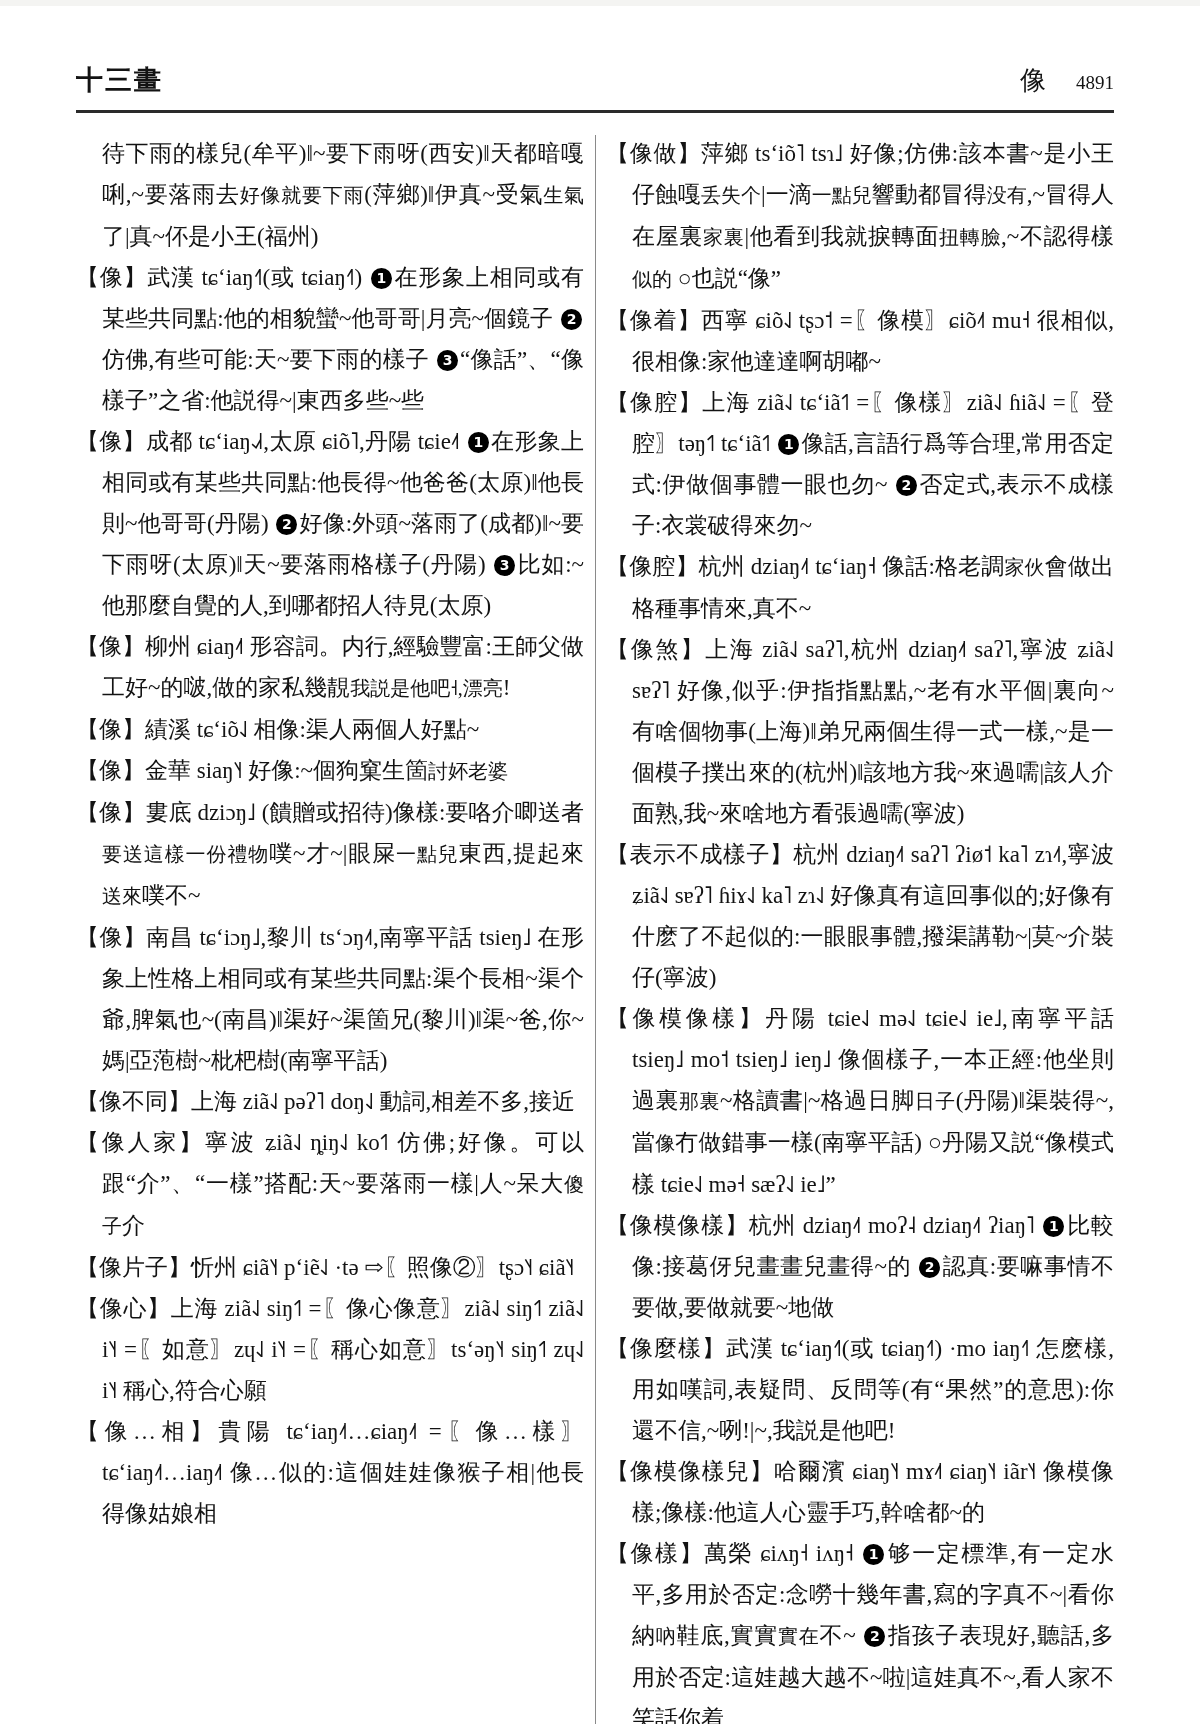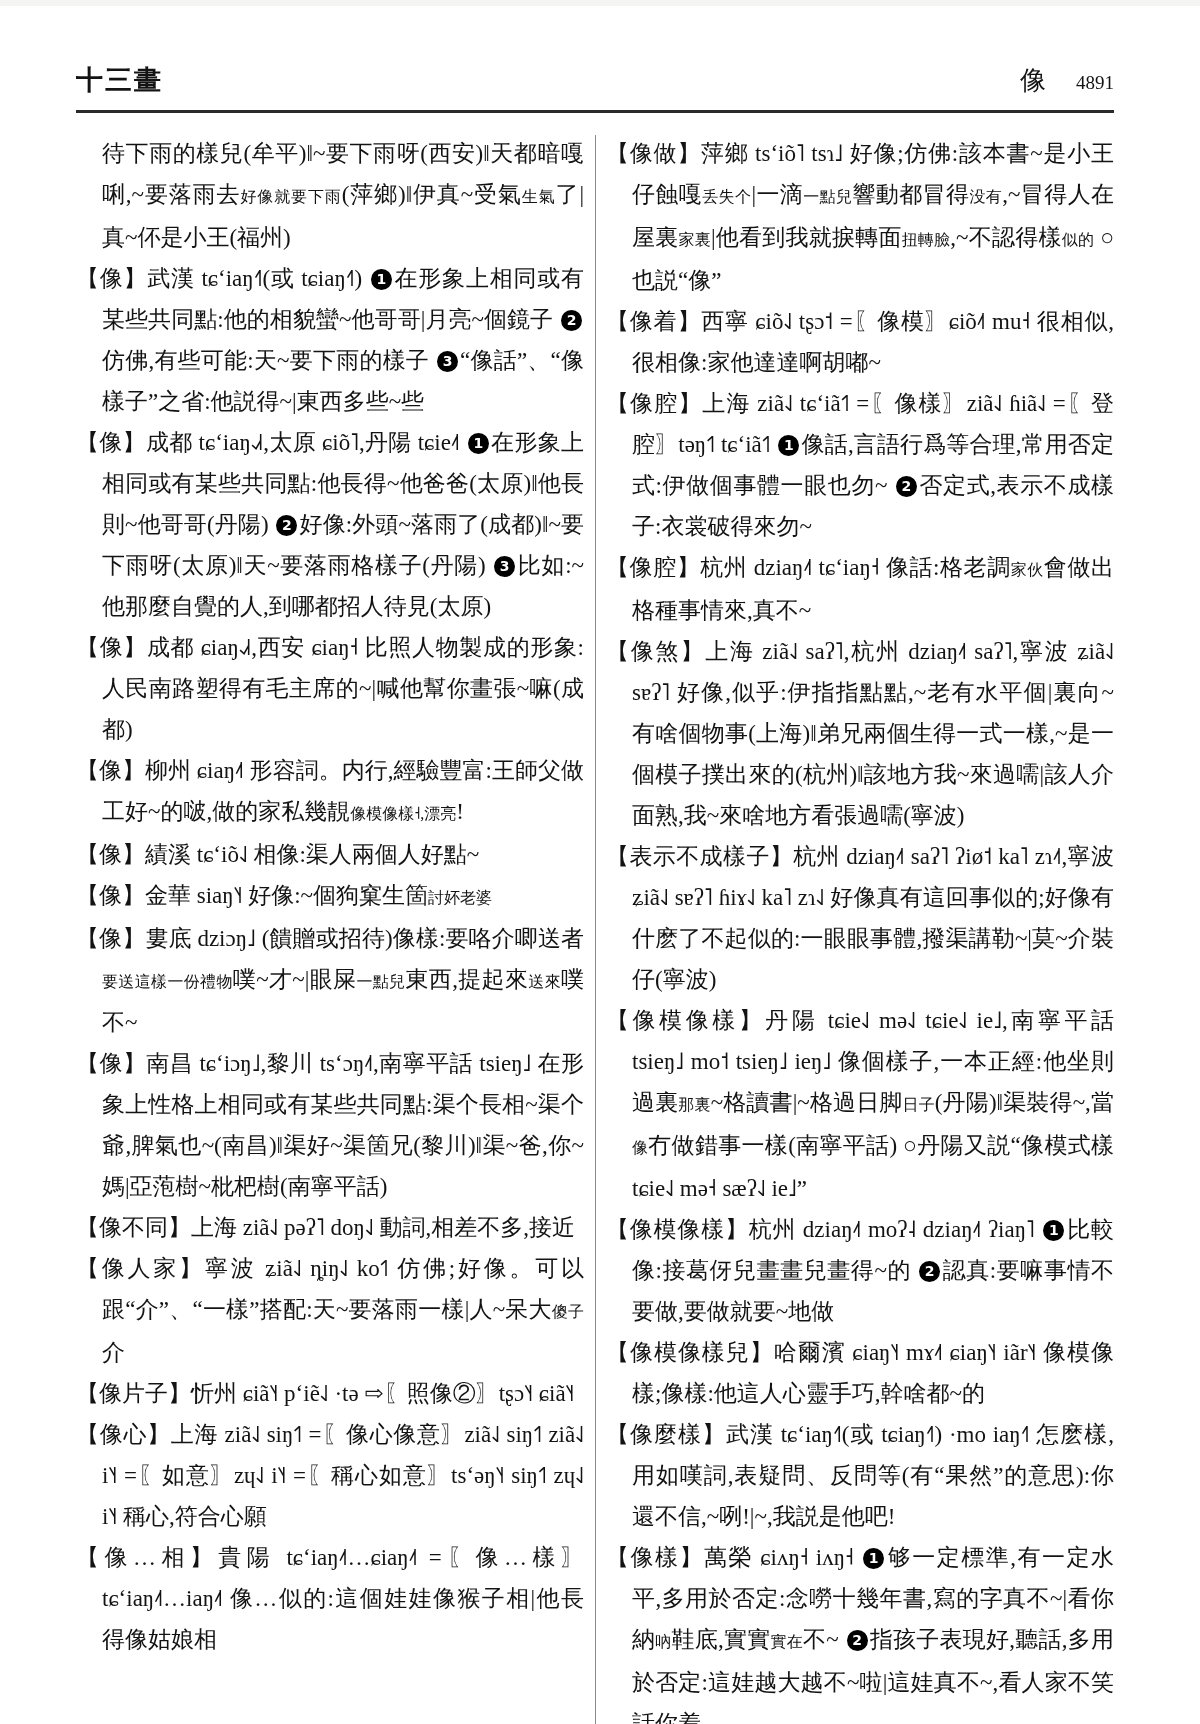--- a/index.html
+++ b/index.html
@@ -24,21 +24,21 @@
     width:508px;
     font-size:23px;
     line-height:41px;
     text-align:justify;
     text-justify:inter-character;
   }
   .divider { width:1px; background:#8a8a8a; margin:2px 10px 6px 11px; align-self:stretch; }
   p.entry { margin:0; padding-left:26px; text-indent:-26px; }
   p.cont  { margin:0; padding-left:26px; text-indent:0; }
   .head { font-weight:normal; }
-  .gloss-small { font-size:16px; }
+  .gloss-small { font-size:20px; }
   .bullet {
     display:inline-block;
     width:21px; height:21px;
     border-radius:50%;
     background:#000; color:#fff;
     font-size:14px; line-height:21px;
     text-align:center; text-indent:0;
     font-family:"DejaVu Sans",sans-serif;
     vertical-align:2px;
     margin:0 2px;
@@ -57,40 +57,39 @@
     </div>
   </header>
 
   <div class="rule"></div>
 
   <main class="columns">
     <section class="col" id="col-left">
         <p class="cont">待下雨的樣兒(牟平)‖~要下雨呀(西安)‖天都暗嘎唎,~要落雨去<span class="gloss-small">好像就要下雨</span>(萍鄉)‖伊真~受氣<span class="gloss-small">生氣</span>了|真~伓是小王(福州)</p>
         <p class="entry"><span class="head">【像】</span>武漢 tɕʻiaŋ˧˥(或 tɕiaŋ˧˥) <span class="bullet">1</span>在形象上相同或有某些共同點:他的相貌蠻~他哥哥|月亮~個鏡子 <span class="bullet">2</span>仿佛,有些可能:天~要下雨的樣子 <span class="bullet">3</span>“像話”、“像樣子”之省:他説得~|東西多些~些</p>
         <p class="entry"><span class="head">【像】</span>成都 tɕʻiaŋ˨˩˧,太原 ɕiõ˥,丹陽 tɕie˨˦ <span class="bullet">1</span>在形象上相同或有某些共同點:他長得~他爸爸(太原)‖他長則~他哥哥(丹陽) <span class="bullet">2</span>好像:外頭~落雨了(成都)‖~要下雨呀(太原)‖天~要落雨格樣子(丹陽) <span class="bullet">3</span>比如:~他那麼自覺的人,到哪都招人待見(太原)</p>
-        <p class="entry"><span class="head">【像】</span>成都 ɕiaŋ˨˩˧,西安 ɕiaŋ˧ 比照人物製成的形象:人民南路塑得有毛主席的~|喊他幫你畫張~嘛(成都)</p>
-        <p class="entry"><span class="head">【像】</span>柳州 ɕiaŋ˨˦ 形容詞。内行,經驗豐富:王師父做工好~的啵,做的家私幾靚<span class="gloss-small">像模像樣˧,漂亮</span>!</p>
+        <p class="entry"><span class="head">【像】</span>柳州 ɕiaŋ˨˦ 形容詞。内行,經驗豐富:王師父做工好~的啵,做的家私幾靚<span class="gloss-small">我説是他吧˧,漂亮</span>!</p>
         <p class="entry"><span class="head">【像】</span>績溪 tɕʻiõ˨˩ 相像:渠人兩個人好點~</p>
         <p class="entry"><span class="head">【像】</span>金華 siaŋ˥˧ 好像:~個狗窠生箇<span class="gloss-small">討妚老婆</span></p>
         <p class="entry"><span class="head">【像】</span>婁底 dziɔŋ˩ (饋贈或招待)像樣:要咯介唧送者<span class="gloss-small">要送這樣一份禮物</span>噗~才~|眼屎<span class="gloss-small">一點兒</span>東西,提起來<span class="gloss-small">送來</span>噗不~</p>
         <p class="entry"><span class="head">【像】</span>南昌 tɕʻiɔŋ˩,黎川 tsʻɔŋ˨˦,南寧平話 tsieŋ˩ 在形象上性格上相同或有某些共同點:渠个長相~渠个爺,脾氣也~(南昌)‖渠好~渠箇兄(黎川)‖渠~爸,你~媽|亞萢樹~枇杷樹(南寧平話)</p>
         <p class="entry"><span class="head">【像不同】</span>上海 ziã˨˩ pəʔ˥ doŋ˨˩ 動詞,相差不多,接近</p>
         <p class="entry"><span class="head">【像人家】</span>寧波 ʑiã˨˩ ȵiŋ˨˩ ko˦˥ 仿佛;好像。可以跟“介”、“一樣”搭配:天~要落雨一樣|人~呆大<span class="gloss-small">傻子</span>介</p>
         <p class="entry"><span class="head">【像片子】</span>忻州 ɕiã˥˧ pʻiẽ˨˩ ·tə ⇨〖照像②〗tʂɔ˥˧ ɕiã˥˧</p>
         <p class="entry"><span class="head">【像心】</span>上海 ziã˨˩ siŋ˦˥ =〖像心像意〗ziã˨˩ siŋ˦˥ ziã˨˩ i˥˧ =〖如意〗zɥ˨˩ i˥˧ =〖稱心如意〗tsʻəŋ˥˧ siŋ˦˥ zɥ˨˩ i˥˧ 稱心,符合心願</p>
         <p class="entry"><span class="head">【像…相】</span>貴陽 tɕʻiaŋ˨˦…ɕiaŋ˨˦ =〖像…樣〗tɕʻiaŋ˨˦…iaŋ˨˦ 像…似的:這個娃娃像猴子相|他長得像姑娘相</p>
       </section>
     <div class="divider"></div>
     <section class="col" id="col-right">
         <p class="entry"><span class="head">【像做】</span>萍鄉 tsʻiõ˥ tsɿ˩ 好像;仿佛:該本書~是小王仔蝕嘎<span class="gloss-small">丢失个</span>|一滴<span class="gloss-small">一點兒</span>響動都冒得<span class="gloss-small">没有</span>,~冒得人在屋裏<span class="gloss-small">家裏</span>|他看到我就捩轉面<span class="gloss-small">扭轉臉</span>,~不認得樣<span class="gloss-small">似的</span> ○也説“像”</p>
         <p class="entry"><span class="head">【像着】</span>西寧 ɕiõ˨˩ tʂɔ˦ =〖像模〗ɕiõ˨˦ mu˧ 很相似,很相像:家他達達啊胡嘟~</p>
         <p class="entry"><span class="head">【像腔】</span>上海 ziã˨˩ tɕʻiã˦˥ =〖像樣〗ziã˨˩ ɦiã˨˩ =〖登腔〗təŋ˦˥ tɕʻiã˦˥ <span class="bullet">1</span>像話,言語行爲等合理,常用否定式:伊做個事體一眼也勿~ <span class="bullet">2</span>否定式,表示不成樣子:衣裳破得來勿~</p>
         <p class="entry"><span class="head">【像腔】</span>杭州 dziaŋ˨˦ tɕʻiaŋ˧ 像話:格老調<span class="gloss-small">家伙</span>會做出格種事情來,真不~</p>
         <p class="entry"><span class="head">【像煞】</span>上海 ziã˨˩ saʔ˥,杭州 dziaŋ˨˦ saʔ˥,寧波 ʑiã˨˩ sɐʔ˥ 好像,似乎:伊指指點點,~老有水平個|裏向~有啥個物事(上海)‖弟兄兩個生得一式一樣,~是一個模子撲出來的(杭州)‖該地方我~來過嚅|該人介面熟,我~來啥地方看張過嚅(寧波)</p>
         <p class="entry"><span class="head">【表示不成樣子】</span>杭州 dziaŋ˨˦ saʔ˥ ʔiø˦ ka˥ zɿ˨˦,寧波 ʑiã˨˩ sɐʔ˥ ɦiɤ˨˩ ka˥ zɿ˨˩ 好像真有這回事似的;好像有什麽了不起似的:一眼眼事體,撥渠講勒~|莫~介裝仔(寧波)</p>
         <p class="entry"><span class="head">【像模像樣】</span>丹陽 tɕie˨˩ mə˨˩ tɕie˨˩ ie˩,南寧平話 tsieŋ˩ mo˦ tsieŋ˩ ieŋ˩ 像個樣子,一本正經:他坐則過裏<span class="gloss-small">那裏</span>~格讀書|~格過日脚<span class="gloss-small">日子</span>(丹陽)‖渠裝得~,當<span class="gloss-small">像</span>冇做錯事一樣(南寧平話) ○丹陽又説“像模式樣 tɕie˨˩ mə˧ sæʔ˨˩ ie˩”</p>
         <p class="entry"><span class="head">【像模像樣】</span>杭州 dziaŋ˨˦ moʔ˨ dziaŋ˨˦ ʔiaŋ˥ <span class="bullet">1</span>比較像:接葛伢兒畫畫兒畫得~的 <span class="bullet">2</span>認真:要嘛事情不要做,要做就要~地做</p>
+        <p class="entry"><span class="head">【像麼樣】</span>武漢 tɕʻiaŋ˧˥(或 tɕiaŋ˧˥) ·mo iaŋ˧˥ 怎麽樣,用如嘆詞,表疑問、反問等(有“果然”的意思):你還不信,~咧!|~,我説是他吧!</p>
         <p class="entry"><span class="head">【像模像樣兒】</span>哈爾濱 ɕiaŋ˥˧ mɤ˨˦ ɕiaŋ˥˧ iãr˥˧ 像模像樣;像樣:他這人心靈手巧,幹啥都~的</p>
-        <p class="entry"><span class="head">【像麼樣】</span>武漢 tɕʻiaŋ˧˥(或 tɕiaŋ˧˥) ·mo iaŋ˧˥ 怎麽樣,用如嘆詞,表疑問、反問等(有“果然”的意思):你還不信,~咧!|~,我説是他吧!</p>
         <p class="entry"><span class="head">【像樣】</span>萬榮 ɕiʌŋ˧ iʌŋ˧ <span class="bullet">1</span>够一定標準,有一定水平,多用於否定:念嘮十幾年書,寫的字真不~|看你納<span class="gloss-small">吶</span>鞋底,實實<span class="gloss-small">實在</span>不~ <span class="bullet">2</span>指孩子表現好,聽話,多用於否定:這娃越大越不~啦|這娃真不~,看人家不笑話你着</p>
       </section>
   </main>
 </div>
 
 </body></html>

